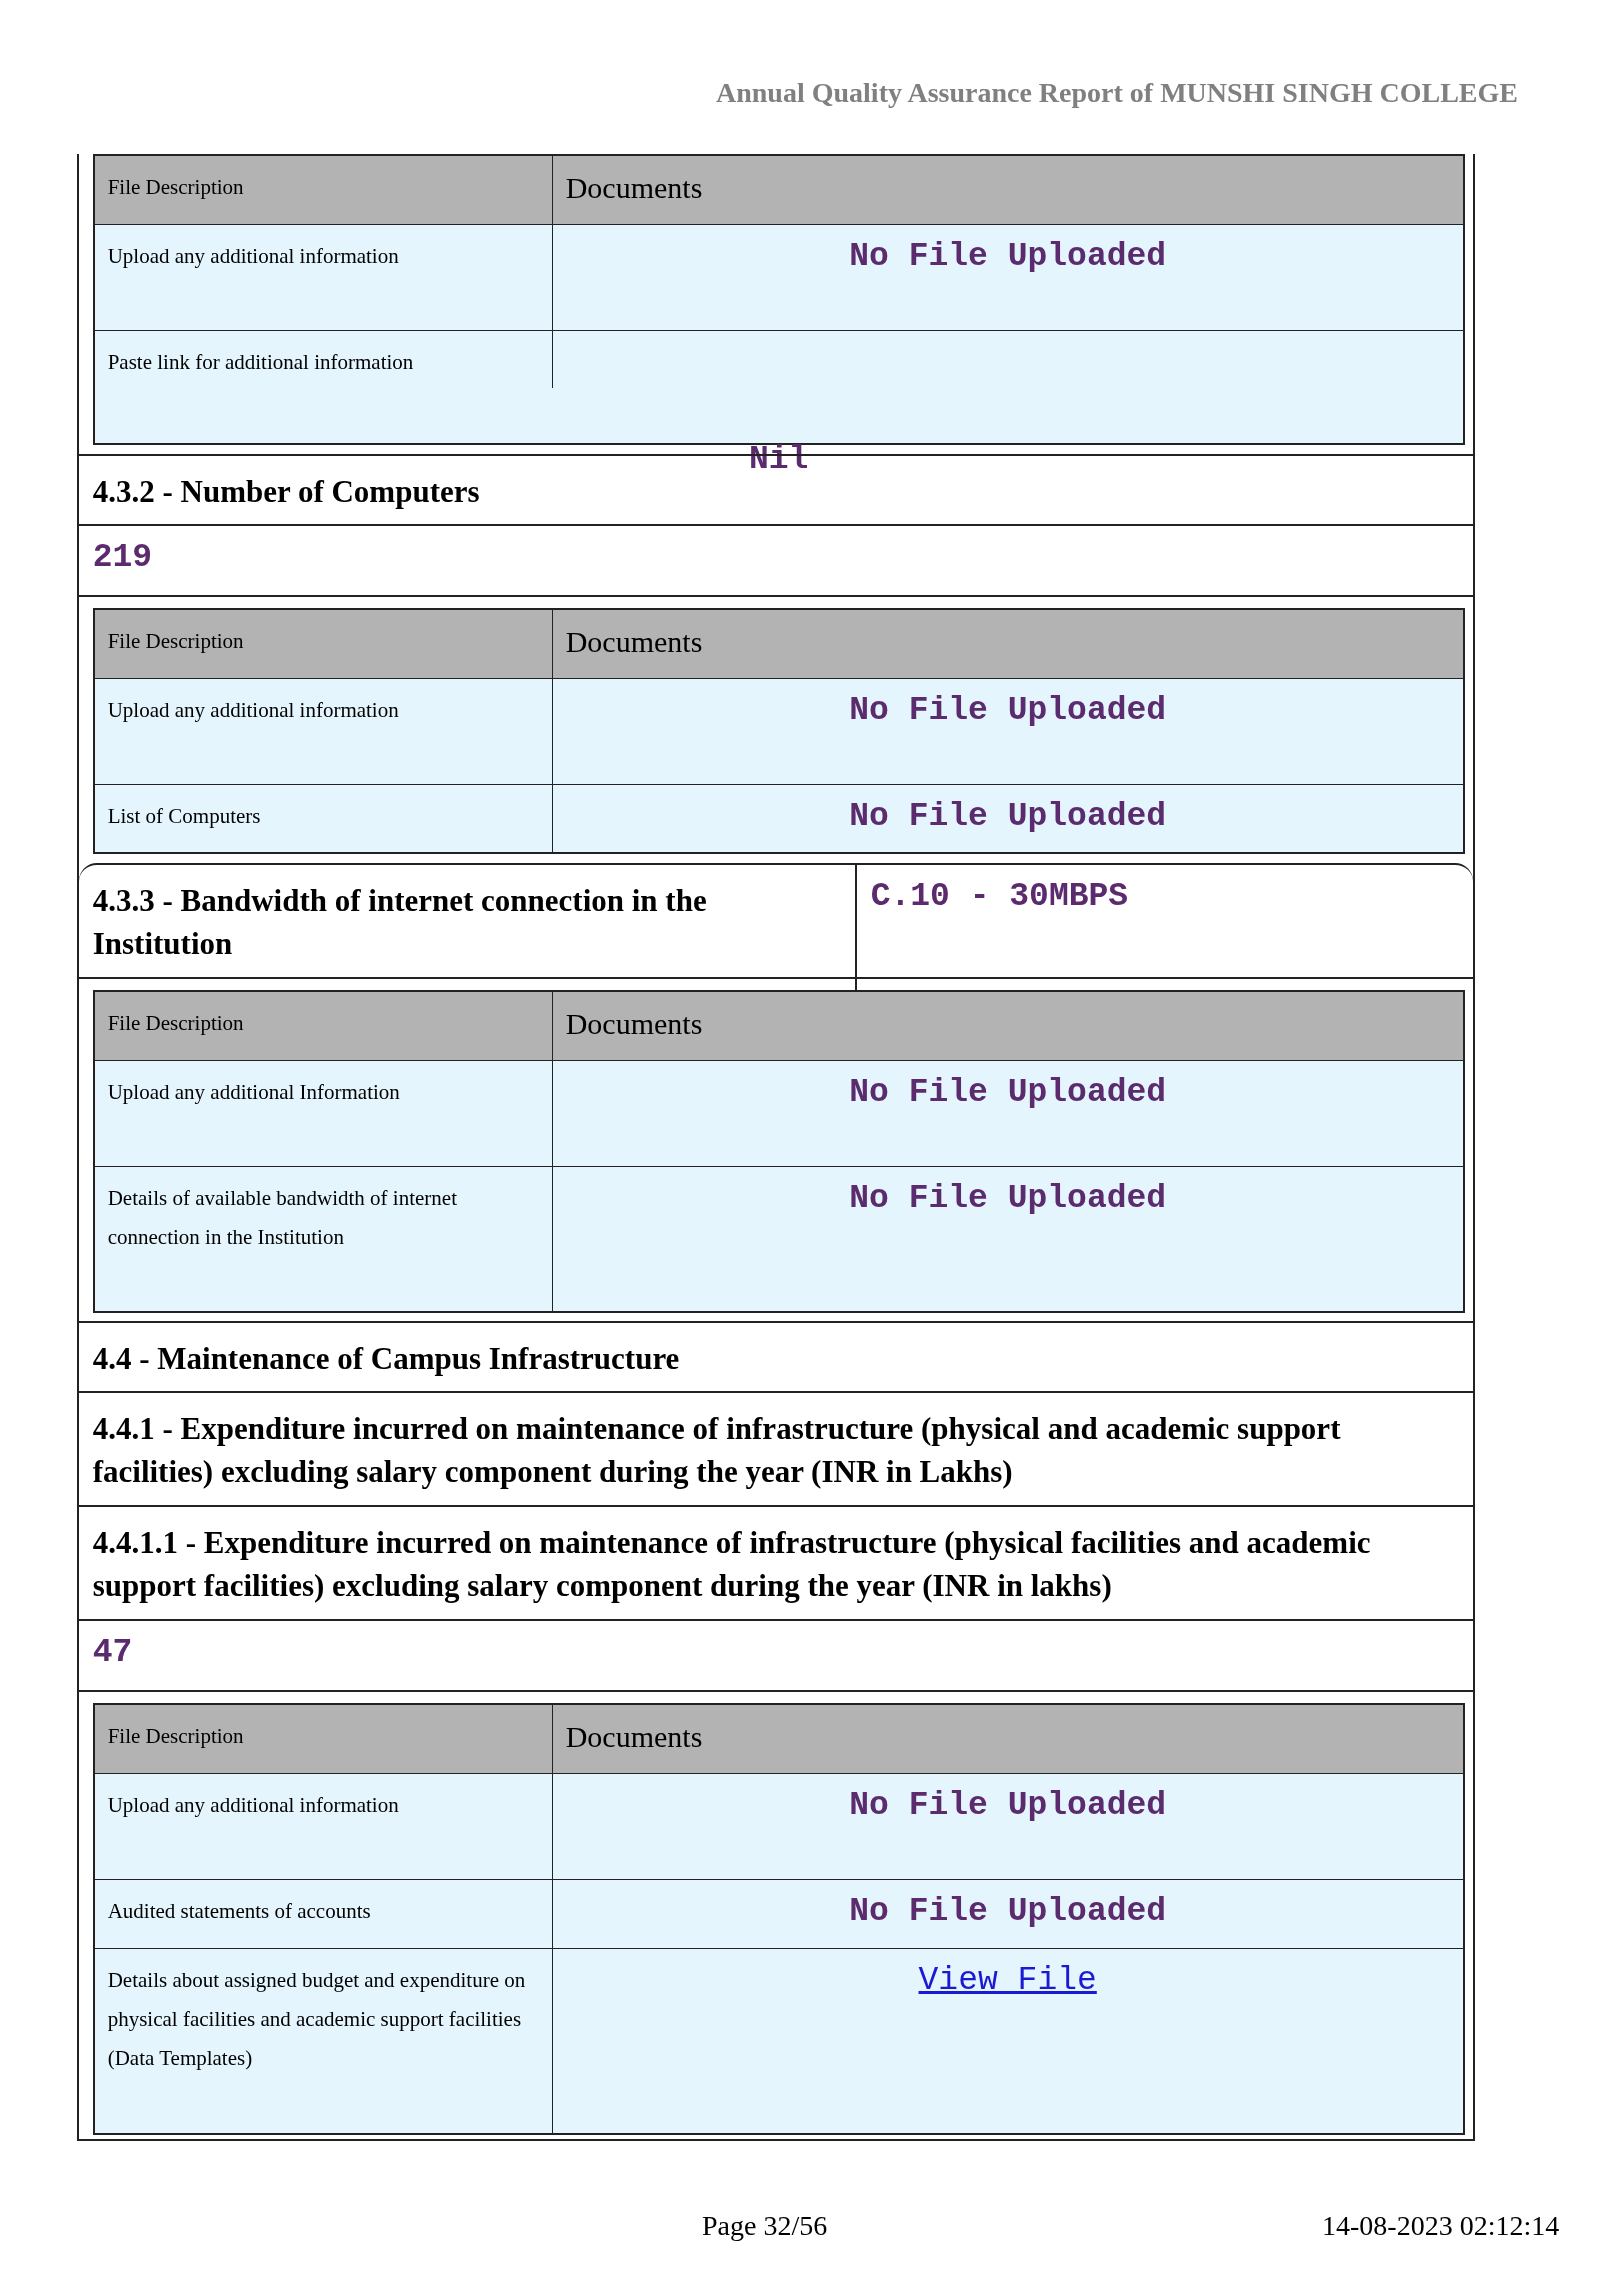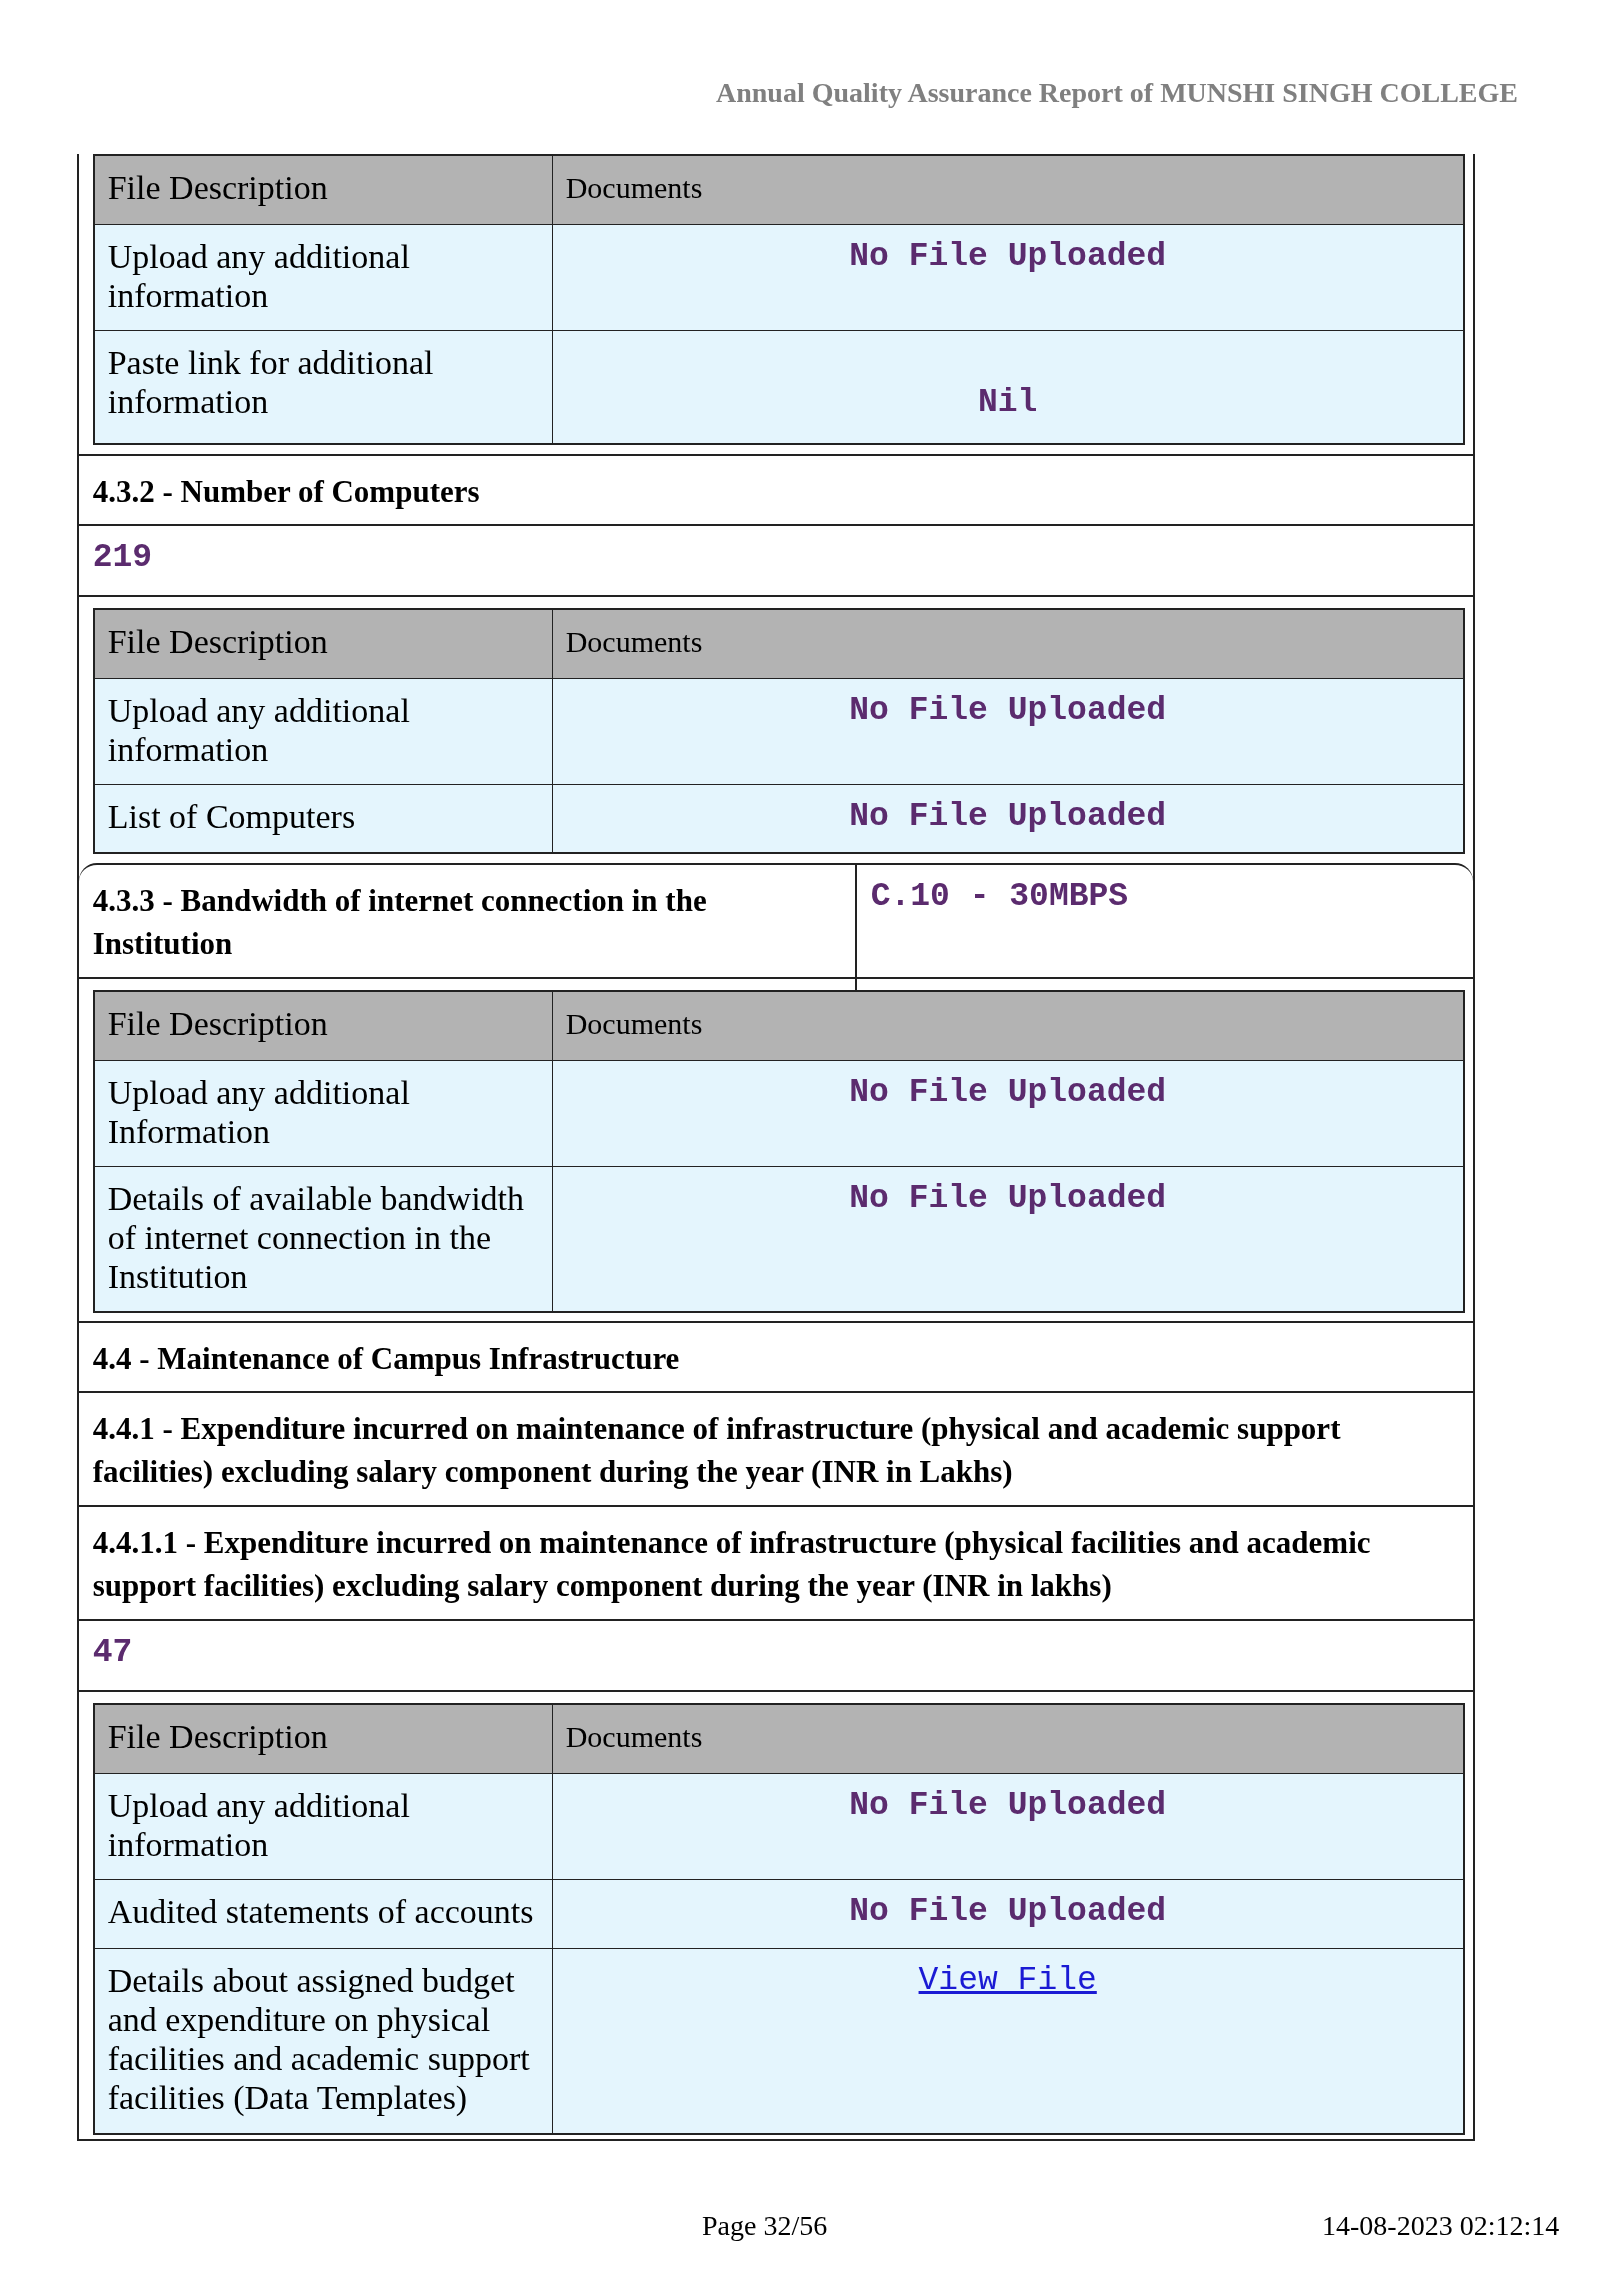--- a/index.html
+++ b/index.html
@@ -4,21 +4,21 @@
 <style>
   html, body { margin:0; padding:0; background:#ffffff; }
   body { width:1623px; height:2295px; position:relative; font-family:"Liberation Serif","DejaVu Serif",serif; color:#000; }
   .header-title { position:absolute; top:77px; right:105px; font-size:28px; font-weight:bold; color:#808080; }
   .frame { position:absolute; left:77px; top:154px; width:1398px; height:1987px; border-left:2px solid #222; border-right:2px solid #222; border-bottom:2px solid #222; box-sizing:border-box; }
   .block { position:absolute; left:0; right:0; border-top:2px solid #222; box-sizing:border-box; }
   .ftable { position:absolute; left:13.7px; width:1372px; border:2px solid #222; box-sizing:border-box; border-collapse:collapse; }
   .ftable .row { display:flex; border-top:1.3px solid #222; box-sizing:border-box; background:#e4f5fd; }
   .ftable .row:first-child { border-top:none; }
   .ftable .row.head { background:#b3b3b3; }
-  .ftable .c1 { width:458px; border-right:1.3px solid #222; box-sizing:border-box; padding:11.8px 13px 6.5px 13px; font-size:34px; line-height:39px; }
+  .ftable .c1 { width:458px; border-right:1.3px solid #222; box-sizing:border-box; padding:11.8px 13px 6.5px 13px; font-size:21px; line-height:39px; }
   .ftable .c2 { flex:1; box-sizing:border-box; padding:11.8px 13px 6.5px 13px; font-size:30px; line-height:39px; }
   .ftable .row.head .c2 { text-align:left; }
   .ftable .c2.doc { text-align:center; font-family:"Liberation Mono","DejaVu Sans Mono",monospace; font-weight:bold; color:#5b2b6e; font-size:33px; }
   .ftable .c2.link { text-align:center; font-family:"Liberation Mono","DejaVu Sans Mono",monospace; color:#1a1ad4; text-decoration:underline; font-size:33px; }
   .sec-title { position:absolute; left:13.7px; top:14.4px; font-size:31px; font-weight:bold; line-height:43px; }
   .value { position:absolute; left:13.7px; top:13px; font-family:"Liberation Mono","DejaVu Sans Mono",monospace; font-weight:bold; color:#5b2b6e; font-size:33px; }
   .split-val { position:absolute; left:776px; top:0; bottom:0; border-left:2px solid #222; padding:13px 0 0 13.7px; font-family:"Liberation Mono","DejaVu Sans Mono",monospace; font-weight:bold; color:#5b2b6e; font-size:33px; }
   .footer-page { position:absolute; top:2210px; left:702px; font-size:28px; }
   .footer-date { position:absolute; top:2210px; left:1322px; font-size:28px;text-align:right; }
 </style>
@@ -31,21 +31,21 @@
 
   <div class="ftable" style="top:0;">
     <div class="row head" style="height:68px;">
       <div class="c1">File Description</div>
       <div class="c2">Documents</div>
     </div>
     <div class="row" style="height:106px;">
       <div class="c1">Upload any additional information</div>
       <div class="c2 doc">No File Uploaded</div>
     </div>
-    <div class="row" style="height:113px;">
+    <div class="row" style="height:113px;flex-direction:column;">
       <div class="c1">Paste link for additional information</div>
       <div class="c2 doc" style="padding-top:52px;">Nil</div>
     </div>
   </div>
 
   <div class="block" style="top:300px; height:71px;padding-left:25px;">
     <div class="sec-title">4.3.2 - Number of Computers</div>
   </div>
 
   <div class="block" style="top:370px; height:71px;">

